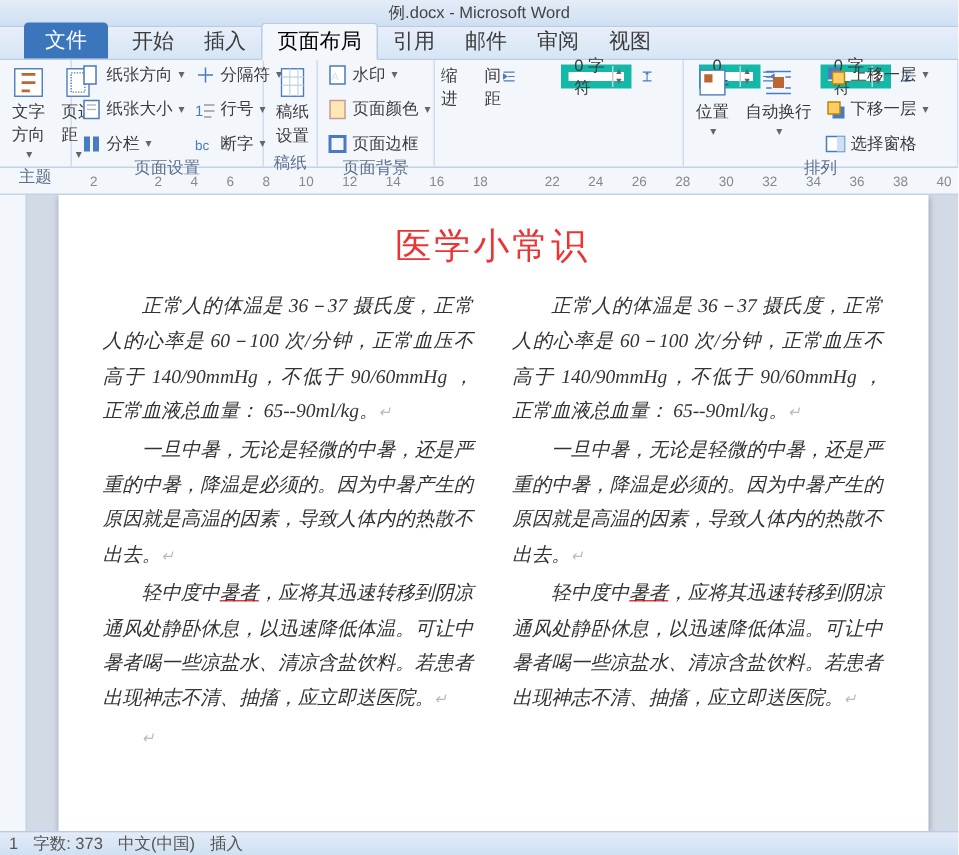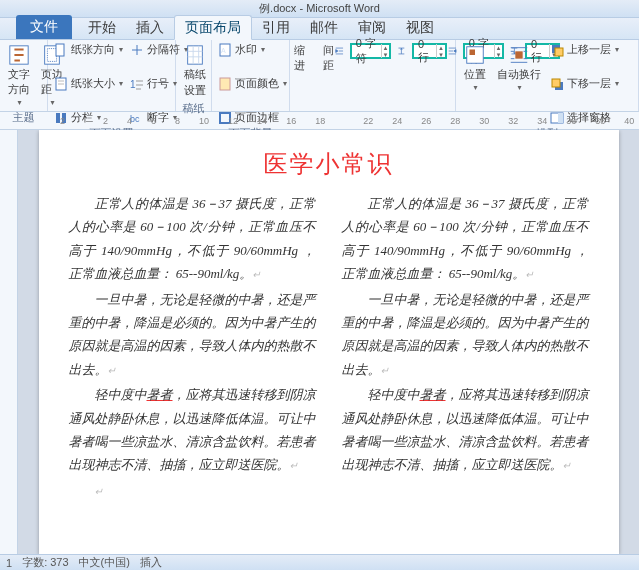--- a/index.html
+++ b/index.html
@@ -2,34 +2,34 @@
 <html><head>
 <meta charset="utf-8">
 <style>
   * { margin: 0; padding: 0; box-sizing: border-box; }
   body { font-family: "Microsoft YaHei", "SimSun", sans-serif; font-size: 12px; background: #fff; overflow: hidden; width: 639px; height: 570px; }
   
   .title-bar { height: 18px; background: linear-gradient(#e4ecf7,#cfe0f3); display:flex; align-items:center; justify-content:center; font-size:11px; color:#444; border-bottom:1px solid #b8cce4;}
   
   .tabs { height: 22px; background: linear-gradient(#e8eff9,#d6e5f5); display:flex; align-items:flex-end; padding-left:16px; font-size:14px; border-bottom:1px solid #b8cce4;}
   .tab { padding: 3px 10px 2px; color:#3b3b3b; cursor:pointer;}
-  .tab.active { background:#f3f7fc; border:1px solid #b8cce4; border-bottom:1px solid #f3f7fc; border-radius:3px 3px 0 0; color:#0c4a6e; margin-bottom:-1px;}
+  .tab.active { background:#f3f7fc; border:1px solid #b8cce4; border-bottom:1px solid #f3f7fc; border-radius:3px 3px 0 0; color:#000000; margin-bottom:-1px;}
   .file-tab { background:#3b76bd; color:#fff; border-radius:3px 3px 0 0; padding:3px 14px; margin-right:6px;}
   
   .ribbon { height:72px; background:#f3f7fc; display:flex; border-bottom:1px solid #c3d3e6; font-size:11px; color:#3b3b3b;}
   .rgroup { border-right:1px solid #d0dced; display:flex; flex-direction:column; padding:2px 4px 0; }
   .rgroup-body { flex:1; display:flex; align-items:flex-start; gap:3px; }
   .rgroup-label { text-align:center; font-size:11px; color:#5b6f8c; padding:1px 0 2px;}
   .large-btn { display:flex; flex-direction:column; align-items:center; gap:1px; padding:2px 4px; cursor:pointer;}
   .large-btn .ic { width:22px; height:22px; }
-  .small-list { display:flex; flex-direction:column; gap:19px; }
+  .small-list { display:flex; flex-direction:column; gap:8px; }
   .small-item { display:flex; align-items:center; gap:3px; padding:0 2px; white-space:nowrap; cursor:pointer;}
   .small-item .ic { width:14px; height:14px;}
   .dd { font-size:8px; color:#666; margin-left:1px;}
-  .spin { display:inline-flex; align-items:center; border:2px solid #14b8a6; background:#fff; height:16px; font-size:11px; }
+  .spin { display:inline-flex; align-items:center; border:5px solid #14b8a6; background:#fff; height:16px; font-size:11px;margin-left:24px; }
   .spin .val { padding:0 4px;}
   .spin .arrows { width:12px; display:flex; flex-direction:column; border-left:1px solid #ccc;}
   .spin .arrows span { height:7px; font-size:7px; text-align:center; line-height:7px; color:#666;}
   
   .ruler-h { height:18px; background:#f3f7fc; border-bottom:1px solid #c3d3e6; display:flex; align-items:center; padding-left:60px; font-size:9px; color:#888; gap:19px; overflow:hidden;}
   
   .doc-area { height:424px; background:#d2dae6; display:flex; overflow:hidden;}
   .ruler-v { width:18px; background:#f3f7fc; border-right:1px solid #c3d3e6;}
   .page-wrap { flex:1; display:flex; justify-content:center; padding:0 16px;}
   .page { width:580px; background:#fff; box-shadow:0 1px 4px rgba(0,0,0,.3); padding:18px 30px; }

